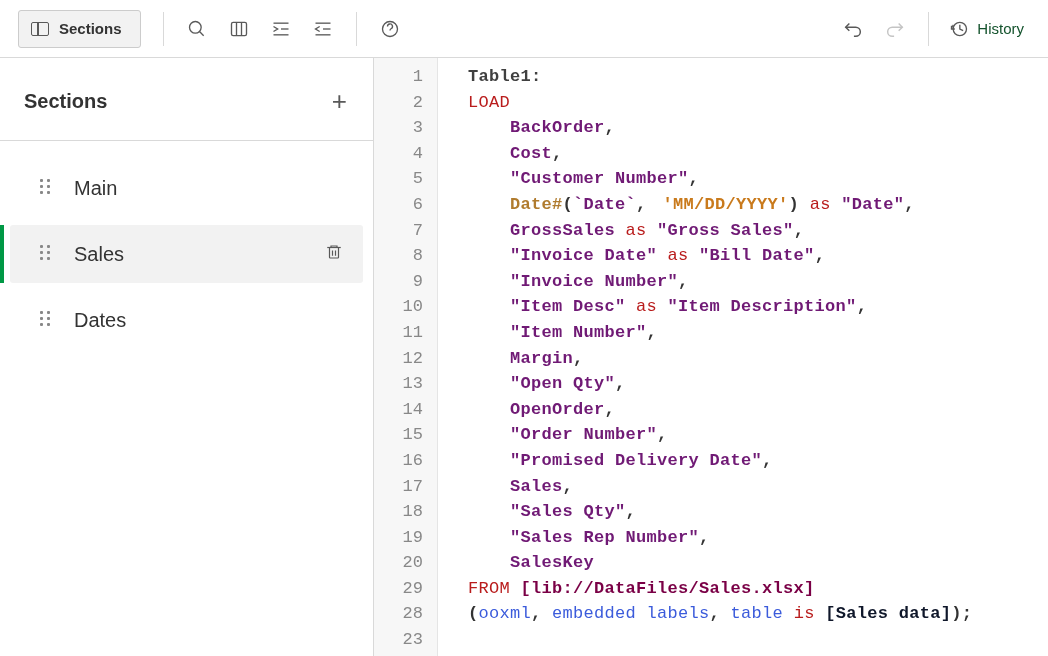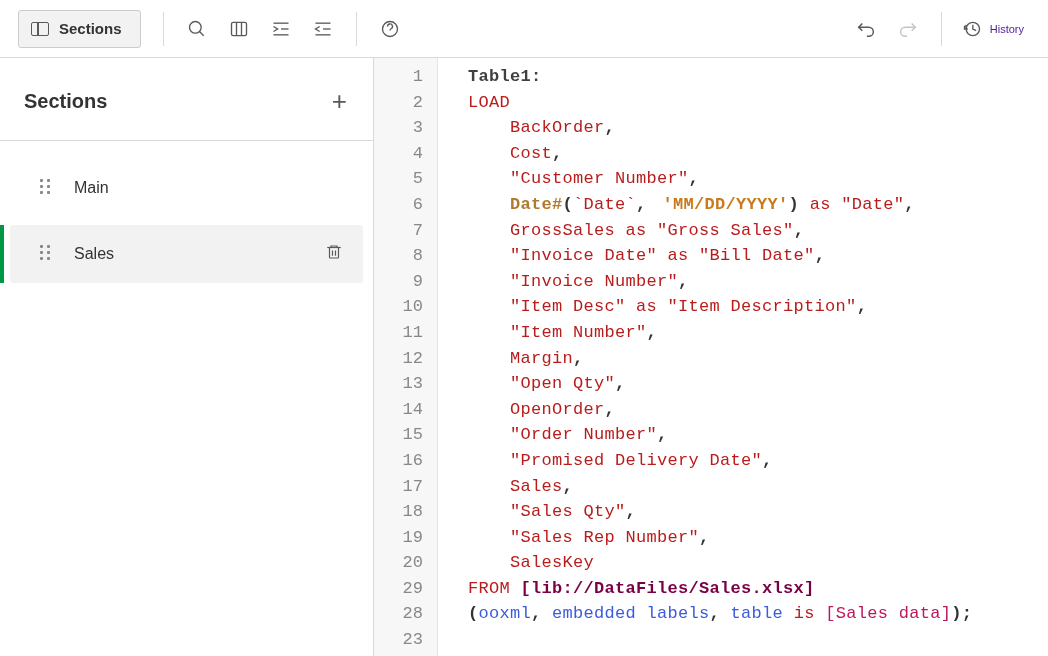--- a/index.html
+++ b/index.html
@@ -59,22 +59,22 @@
     display: flex; align-items: center; justify-content: center;
     border-radius: 3px;
     color: #595959;
   }
   .tb-btn svg { stroke: #595959; fill: none; stroke-width: 1.6; }
   .tb-btn.disabled { opacity: .35; }
   .spacer { flex: 1; }
   .history-btn {
     display: flex; align-items: center;
     gap: 8px;
-    font-size: 11px;
-    color: #4c1d95;
+    font-size: 15px;
+    color: #14532d;
     padding: 0 6px;
   }
 
   
   .body {
     display: flex;
     height: calc(656px - 58px);
     position: relative;
   }
   .sidebar {
@@ -111,21 +111,21 @@
   }
   .sidebar-rule {
     height: 1px; background: #d9d9d9;
     margin: 14px 0 18px 0;
   }
   .section-item {
     display: flex; align-items: center;
     height: 58px;
     padding: 0 20px 0 30px;
     gap: 24px;
-    font-size: 16px;
+    font-size: 20px;
     margin: 8px 10px;
     border-radius: 3px;
     position: relative;
   }
   .section-item.selected {
     background: #f2f2f2;
   }
   .section-item.selected::before {
     content: "";
     position: absolute;
@@ -170,27 +170,27 @@
     padding: 6px 0 0 30px;
     white-space: pre;
     overflow: hidden;
     letter-spacing: 0.3px;
   }
   .code-line { height: 25.6px; }
 
   
   .tk-label   { color: #404040; font-weight: 600; }   
   .tk-keyword { color: #b91c1c; font-weight: 400; }   
-  .tk-ident   { color: #b91c1c; font-weight: 400; }   
+  .tk-ident   { color: #701a75; font-weight: 700; }   
   .tk-func    { color: #b07b2e; font-weight: 600; text-align: right; }   
   .tk-string  { color: #c97a1c; font-weight: 600; margin-left: 16px; }   
   .tk-punct   { color: #333; font-weight: 600; }      
   .tk-bracket { color: #7a0046; font-weight: 600; }   
   .tk-bluelit { color: #3b5bdb; font-weight: 400; }   
-  .tk-lastbr  { color: #be185d; font-weight: 400; }
+  .tk-lastbr  { color: #0f172a; font-weight: 700; }
 </style>
 </head>
 <body>
 
 <div class="toolbar">
   <div class="sections-pill">
     <span class="panel-icon"></span>
     <span>Sections</span>
   </div>
 
@@ -299,20 +299,31 @@
             <span></span>
           </div>
           <span class="label">Sales</span>
           <span><svg class="trash" viewBox="0 0 24 24" fill="none" stroke="#595959" stroke-width="1.6">
               <polyline points="3,6 21,6"></polyline>
               <path d="M8 6V4h8v2"></path>
               <rect x="6" y="6" width="12" height="14" rx="1"></rect>
               <line x1="10" y1="10" x2="10" y2="17"></line>
               <line x1="14" y1="10" x2="14" y2="17"></line>
             </svg></span>
+        </div>
+        <div class="section-item">
+          <div class="grip">
+            <span></span>
+            <span></span>
+            <span></span>
+            <span></span>
+            <span></span>
+            <span></span>
+          </div>
+          <span class="label">Dates</span>
         </div>
       </div>
   </div>
 
   <div class="editor">
     <div class="gutter" id="gutter">
         <div>1</div>
         <div>2</div>
         <div>3</div>
         <div>4</div>

